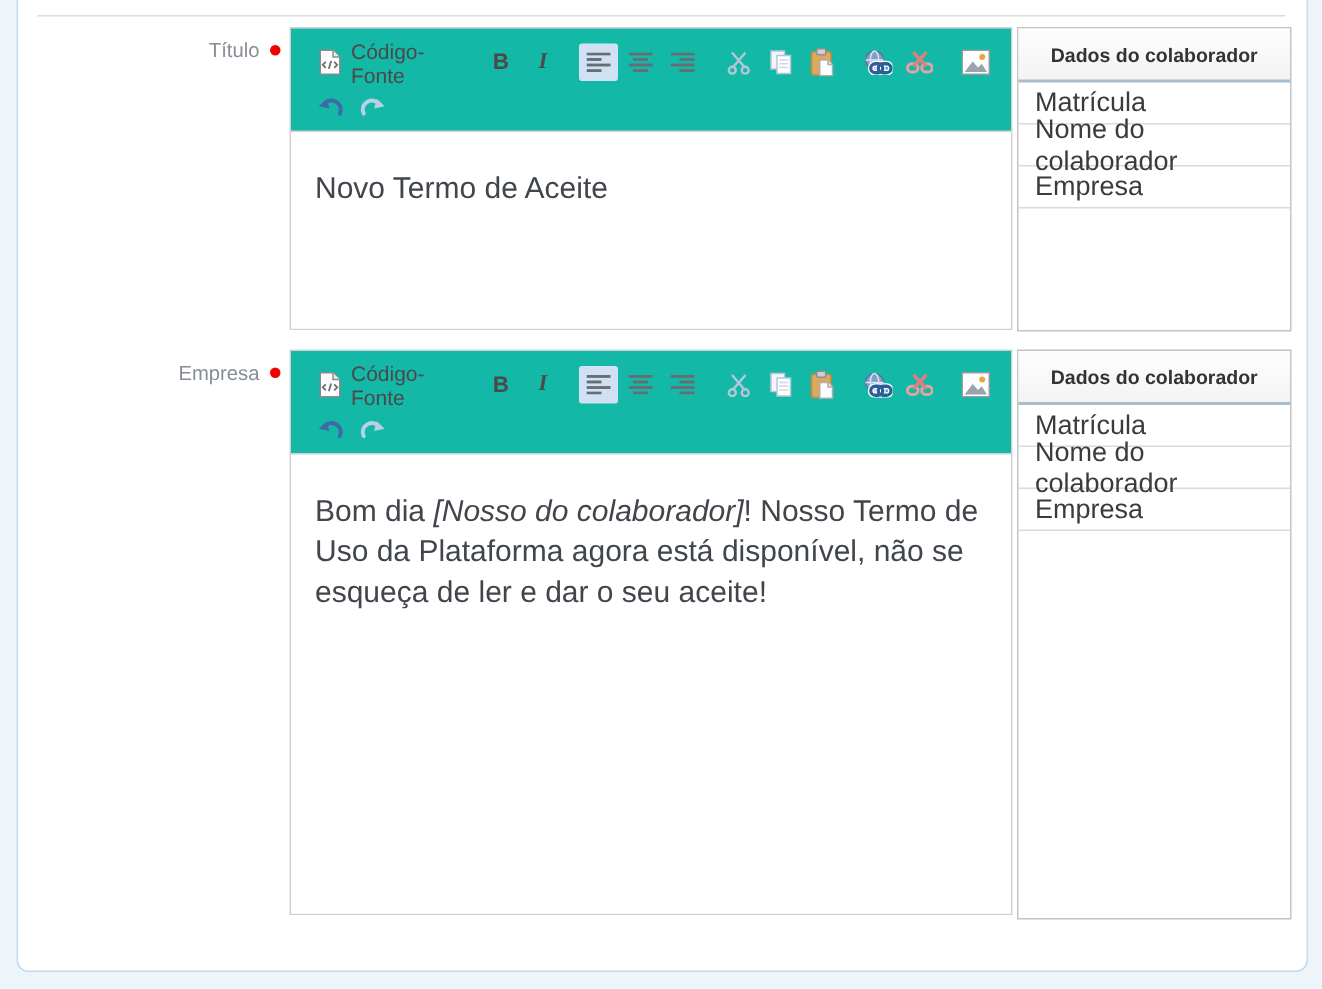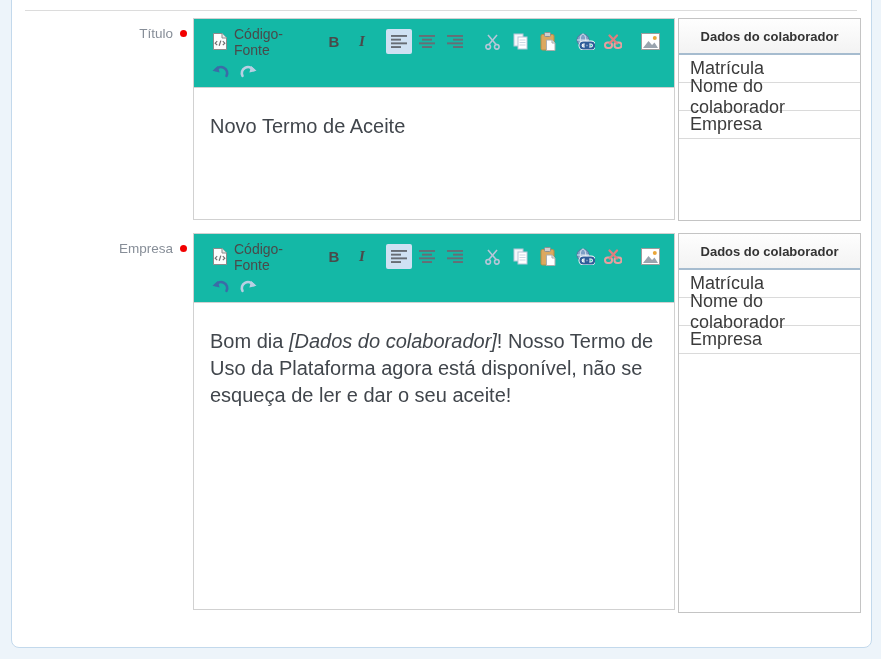--- a/index.html
+++ b/index.html
@@ -385,21 +385,21 @@
               <span>
                 <svg width="19" height="15" viewBox="0 0 19 15">
                   <path d="M14.5 6 C12.5 3.2 9 2.2 6 3.8 C3 5.4 2 9 3.5 11.8" fill="none" stroke="#b9cfe3" stroke-width="2.6" stroke-linecap="round"></path>
                   <polygon points="17.5,6.8 10.4,8.4 12.1,1.9" fill="#b9cfe3"></polygon>
                 </svg>
               </span>
             </span>
         </div>
       </div>
       <div class="editor-content content-2">
-        <span>Bom dia </span><em>[Dados do colaborador]</em><span>! Nosso Termo de Uso da Plataforma agora está disponível, não se esqueça de ler e dar o seu aceite!</span>
+        <span>Bom dia </span><em>[Nosso do colaborador]</em><span>! Nosso Termo de Uso da Plataforma agora está disponível, não se esqueça de ler e dar o seu aceite!</span>
       </div>
     </div>
 
     <div class="panel panel-2">
       <div class="panel-header">Dados do colaborador</div>
       <div class="panel-row">Matrícula</div>
       <div class="panel-row">Nome do colaborador</div>
       <div class="panel-row">Empresa</div>
       <div class="panel-fill"></div>
     </div>

